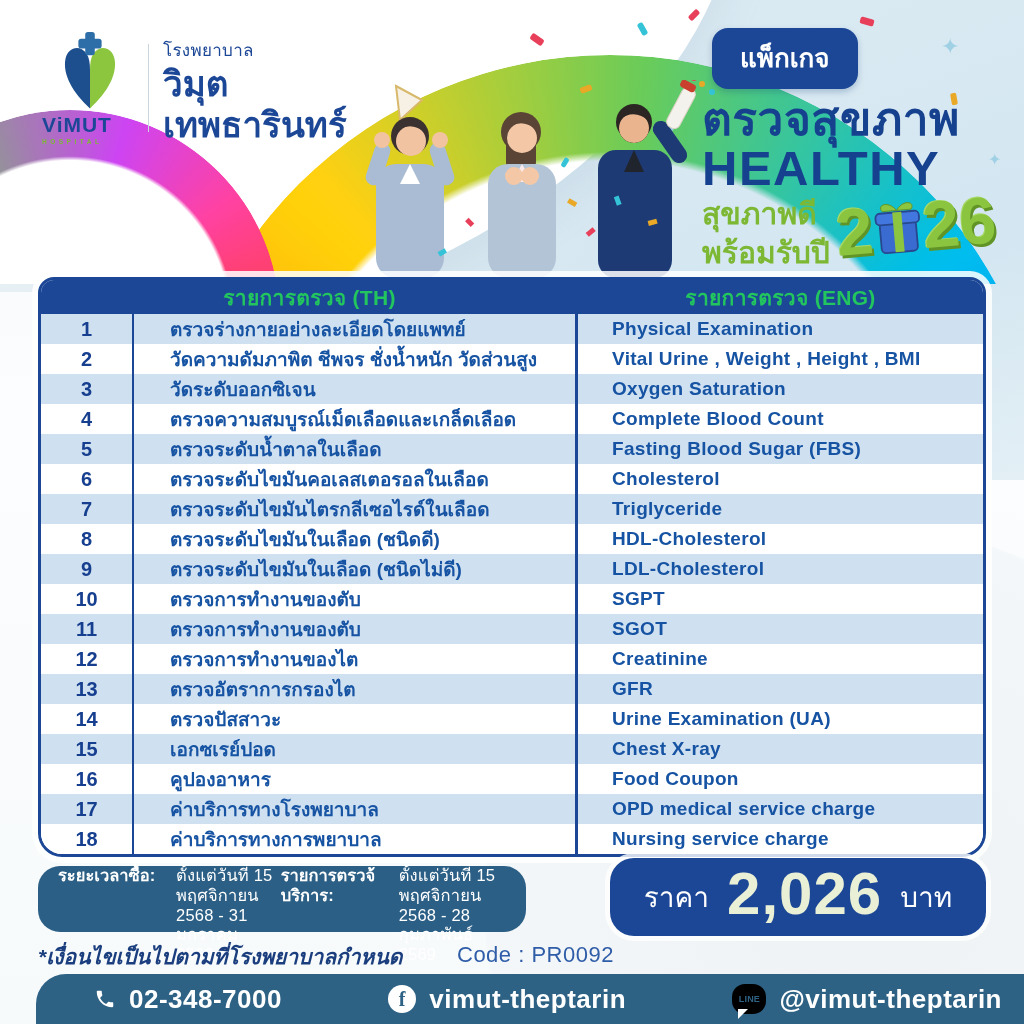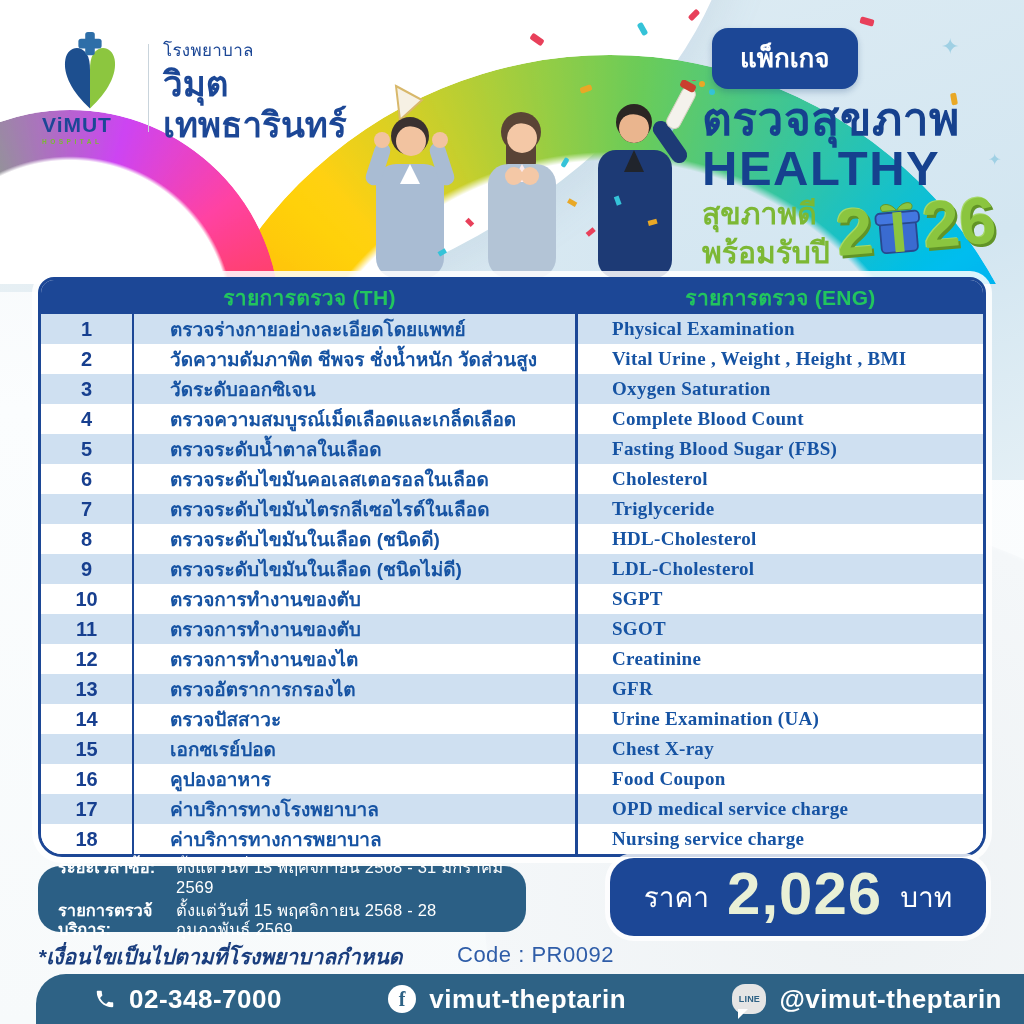--- a/index.html
+++ b/index.html
@@ -71,43 +71,43 @@
     border:3px solid var(--table-header-blue);border-radius:16px 16px 24px 24px;overflow:hidden;
     background:#fff;box-shadow:0 0 0 6px rgba(255,255,255,.85);}
   .thead{display:grid;grid-template-columns:537px 1fr;height:34px;background:var(--table-header-blue);}
   .thead .hcell{display:flex;align-items:center;justify-content:center;color:#22c55e;font-size:21px;font-weight:600;letter-spacing:.3px;}
   .tbody{display:grid;grid-auto-rows:1fr;height:calc(100% - 34px);}
   .trow{display:grid;grid-template-columns:93px 444px 1fr;background:#fff;}
   .trow:nth-child(odd){background:var(--row-alt-blue);}
   .tcell{display:flex;align-items:center;height:100%;color:var(--row-text-blue);font-weight:700;}
   .cell-no{justify-content:center;font-size:20px;border-right:2px solid var(--table-header-blue);color:#173f8f;}
   .cell-th{padding-left:36px;font-size:19px;border-right:3px solid var(--table-header-blue);}
-  .cell-eng{padding-left:34px;font-size:19px;letter-spacing:.3px;font-family:Liberation Serif, serif;}
+  .cell-eng{padding-left:34px;font-size:19px;letter-spacing:.3px;}
 
   
   .date-box{position:absolute;left:38px;top:866px;width:488px;height:66px;background:var(--date-box-teal);
-    border-radius:22px;color:#fff;display:flex;flex-direction:column;justify-content:center;padding:0 20px;gap:3px;}
+    border-radius:22px;color:#fff;display:flex;flex-direction:row;justify-content:center;padding:0 20px;gap:3px;}
   .date-line{display:flex;font-size:16.5px;line-height:1.2;}
   .date-line .lbl{font-weight:800;width:118px;flex:0 0 auto;}
   .date-line .val{font-weight:400;letter-spacing:.2px;}
   .note-text{position:absolute;left:38px;top:940px;color:#1a3e7e;font-size:21px;font-weight:800;font-style:italic;}
   .code-text{position:absolute;left:457px;top:942px;color:#2f5da8;font-size:22px;letter-spacing:.5px;}
   .price-box{position:absolute;left:610px;top:858px;width:376px;height:78px;background:var(--price-box-blue);
     border-radius:24px;display:flex;align-items:center;justify-content:center;gap:18px;
     box-shadow:0 0 0 5px rgba(255,255,255,.8);}
   .price-label,.price-unit{color:#fff;font-size:28px;font-weight:500;}
   .price-amount{color:var(--price-amount-cream);font-size:60px;font-weight:800;letter-spacing:1px;line-height:1;padding-bottom:6px;}
 
   
   .footer-bar{position:absolute;left:0;bottom:0;width:1024px;height:50px;background:var(--footer-teal);
     border-radius:30px 30px 0 0;display:flex;align-items:center;justify-content:space-between;padding:0 58px;margin-left:36px;}
   .contact{display:flex;align-items:center;gap:13px;color:#fff;font-size:26px;font-weight:700;letter-spacing:.5px;}
   .fb-circle{width:28px;height:28px;border-radius:50%;background:#fff;display:flex;align-items:center;justify-content:center;
     color:var(--footer-teal);font-size:20px;font-weight:800;font-family:"Liberation Serif",serif;line-height:1;}
-  .line-bubble{width:34px;height:30px;border-radius:13px;background:#e5e5e5;position:relative;
+  .line-bubble{width:34px;height:30px;border-radius:13px;background:#000000;position:relative;
     display:flex;align-items:center;justify-content:center;color:var(--footer-teal);font-size:9px;font-weight:800;letter-spacing:.2px;}
   .line-bubble::after{content:"";position:absolute;left:6px;bottom:-5px;border:5px solid transparent;border-top-color:#fff;border-left-color:#fff;}
 </style>
 </head>
 <body>
 
 <div class="poster">
 
   <div class="bg-blue-band"></div>
   <div class="bg-blue-right"></div>

